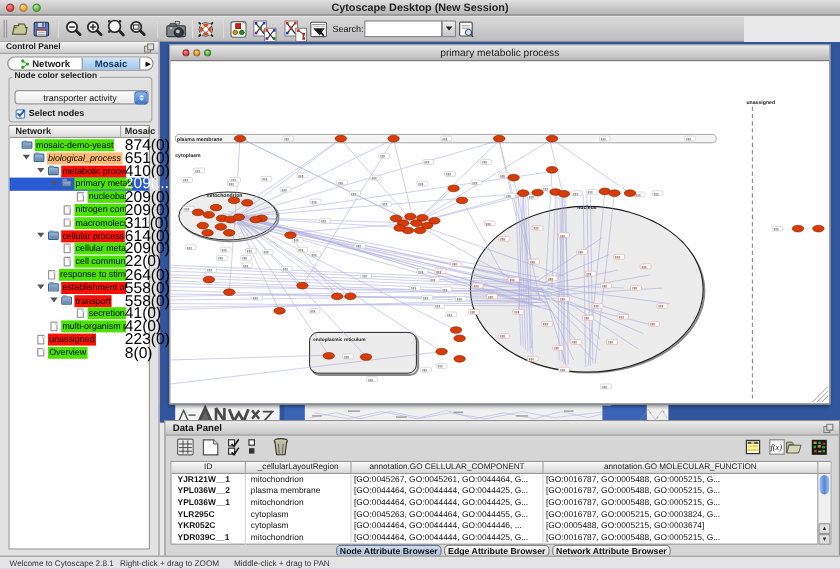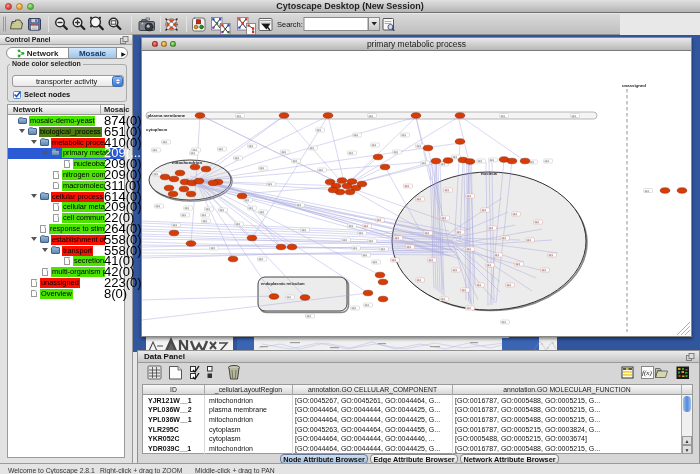--- a/index.html
+++ b/index.html
@@ -639,21 +639,21 @@
         <div class="h2">Mosaic</div>
       </div>
 <div class="trow" style="top:10.5px;">
 <div class="fold" style="left:10px"></div>
 <div class="lab" style="left:21px;max-width:76px;background:#4ce300;">mosaic-demo-yeast</div>
 <div class="num" style="">874(0)</div>
 </div>
 <div class="trow" style="top:21.3px;">
 <div class="tri" style="left:11px"></div>
 <div class="fold" style="left:20px"></div>
-<div class="lab" style="left:31px;max-width:66px;background:#4d7c0f;">biological_process</div>
+<div class="lab" style="left:31px;max-width:66px;background:#fdba74;font-style:italic;">biological_process</div>
 <div class="num" style="">651(0)</div>
 </div>
 <div class="trow" style="top:32.1px;">
 <div class="tri" style="left:23px"></div>
 <div class="fold" style="left:32px"></div>
 <div class="lab" style="left:43px;max-width:54px;background:#fb1000;">metabolic process</div>
 <div class="num" style="">410(0)</div>
 </div>
 <div class="trow" style="top:42.900000000000006px;background:#2a5ad4;">
 <div class="tri" style="left:34px"></div>

